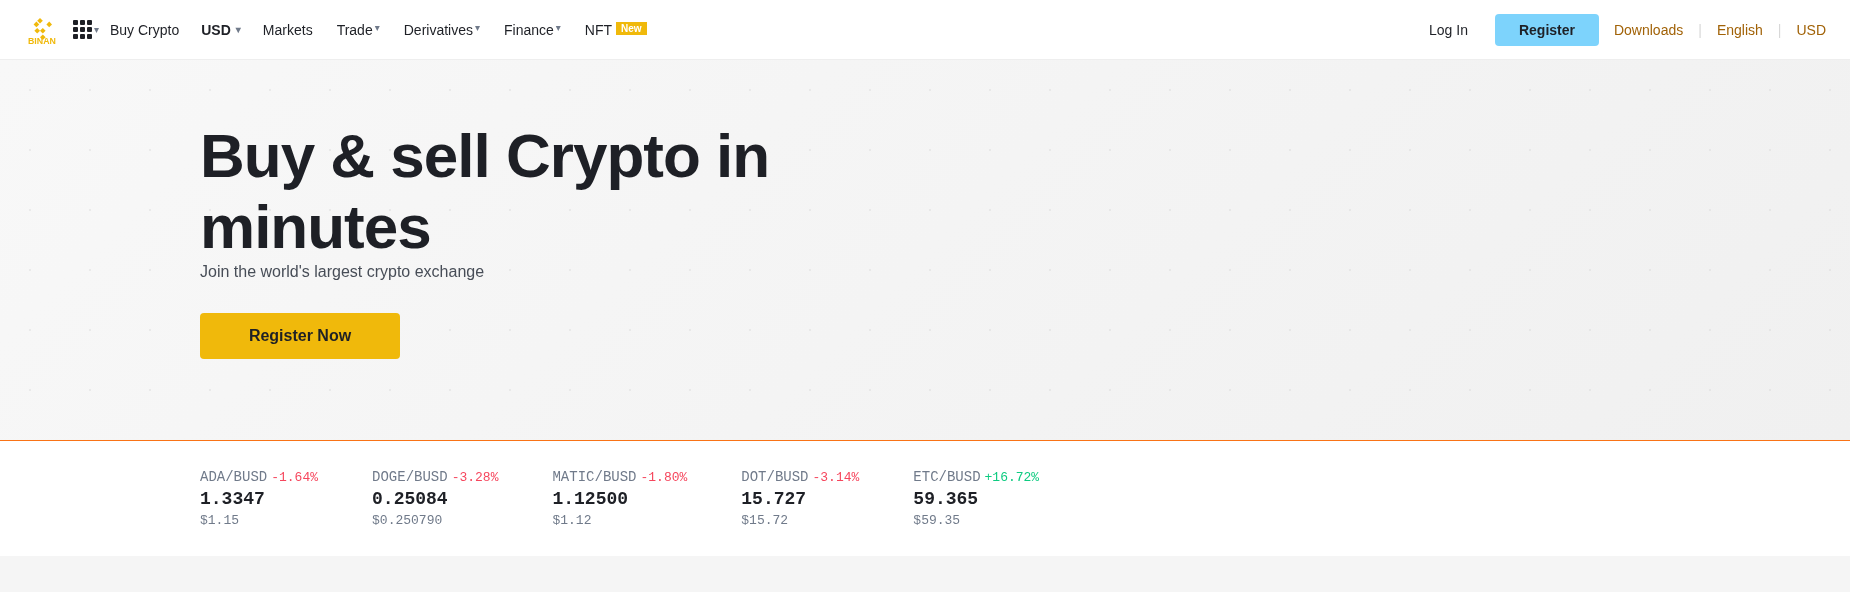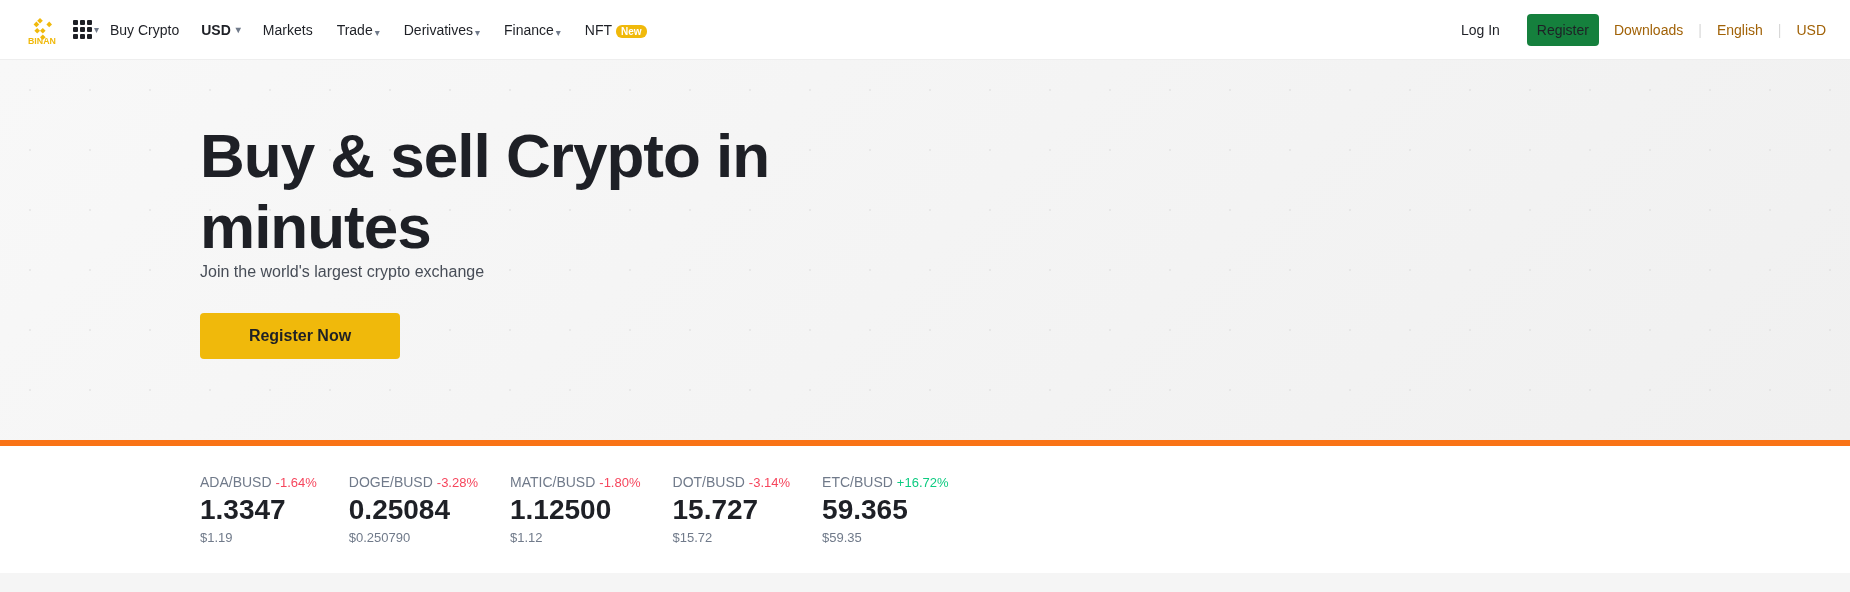--- a/index.html
+++ b/index.html
@@ -60,21 +60,21 @@
       margin-left: 2px;
     }
     .nav-items {
       display: flex;
       align-items: center;
       gap: 4px;
       flex: 1;
     }
     .nav-item {
       display: flex;
-      align-items: flex-end;
+      align-items: flex-start;
       padding: 6px 10px;
       font-size: 14px;
       color: #1e2026;
       font-weight: 500;
       cursor: pointer;
       white-space: nowrap;
       text-decoration: none;
     }
     .nav-item-currency {
       display: flex;
@@ -87,44 +87,44 @@
       color: #1e2026;
       cursor: pointer;
       padding: 6px 8px;
     }
     .nft-badge {
       background: #f0b90b;
       color: #fff;
       font-size: 10px;
       font-weight: 700;
       padding: 1px 5px;
-      border-radius: 6px;
+      border-radius: 0;
       margin-left: 4px;
     }
     .nav-right {
       display: flex;
       align-items: center;
       gap: 15px;
     }
     .btn-login {
       background: transparent;
       border: none;
       font-size: 14px;
       font-weight: 500;
       color: #1e2026;
       cursor: pointer;
       padding: 6px 12px;
     }
     .btn-register {
-      background: #15803d;
+      background: #7dd3fc;
       border: none;
       color: #1e2026;
       font-size: 14px;
-      font-weight: 400;
-      padding: 8px 10px;
+      font-weight: 700;
+      padding: 8px 24px;
       border-radius: 4px;
       cursor: pointer;
     }
     .nav-link {
       font-size: 14px;
       color: #a16207;
       font-weight: 500;
       cursor: pointer;
       text-decoration: none;
     }
@@ -179,22 +179,23 @@
       position: relative;
       z-index: 1;
       min-width: 200px;
     }
 
     
     .ticker {
       background: #fff;
       padding: 28px 200px;
       display: flex;
-      gap: 32px;
-      border-top: 6px solid #f97316;
+      gap: 54px;
+      border-top: 1px solid #f97316;
+      font-family: Liberation Mono, monospace;
     }
     .ticker-item {
       display: flex;
       flex-direction: column;
       gap: 4px;
     }
     .ticker-pair {
       font-size: 14px;
       color: #707a8a;
       font-weight: 500;
@@ -205,21 +206,21 @@
       font-weight: 500;
       margin-left: 4px;
     }
     .ticker-change-pos {
       color: #0ecb81;
       font-size: 13px;
       font-weight: 500;
       margin-left: 4px;
     }
     .ticker-price {
-      font-size: 28px;
+      font-size: 18px;
       font-weight: 600;
       color: #1e2026;
     }
     .ticker-usd {
       font-size: 13px;
       color: #707a8a;
     }
   </style>
 </head>
 <body>
@@ -305,21 +306,21 @@
   <button class="btn-register-now">Register Now</button>
 </section>
 
 <section class="ticker">
 <div class="ticker-item">
       <div style="display: flex; align-items: center;">
         <span class="ticker-pair">ADA/BUSD</span>
         <span class="ticker-change-neg">-1.64%</span>
       </div>
       <div class="ticker-price">1.3347</div>
-      <div class="ticker-usd">$1.19</div>
+      <div class="ticker-usd">$1.15</div>
     </div>
     <div class="ticker-item">
       <div style="display: flex; align-items: center;">
         <span class="ticker-pair">DOGE/BUSD</span>
         <span class="ticker-change-neg">-3.28%</span>
       </div>
       <div class="ticker-price">0.25084</div>
       <div class="ticker-usd">$0.250790</div>
     </div>
     <div class="ticker-item">

